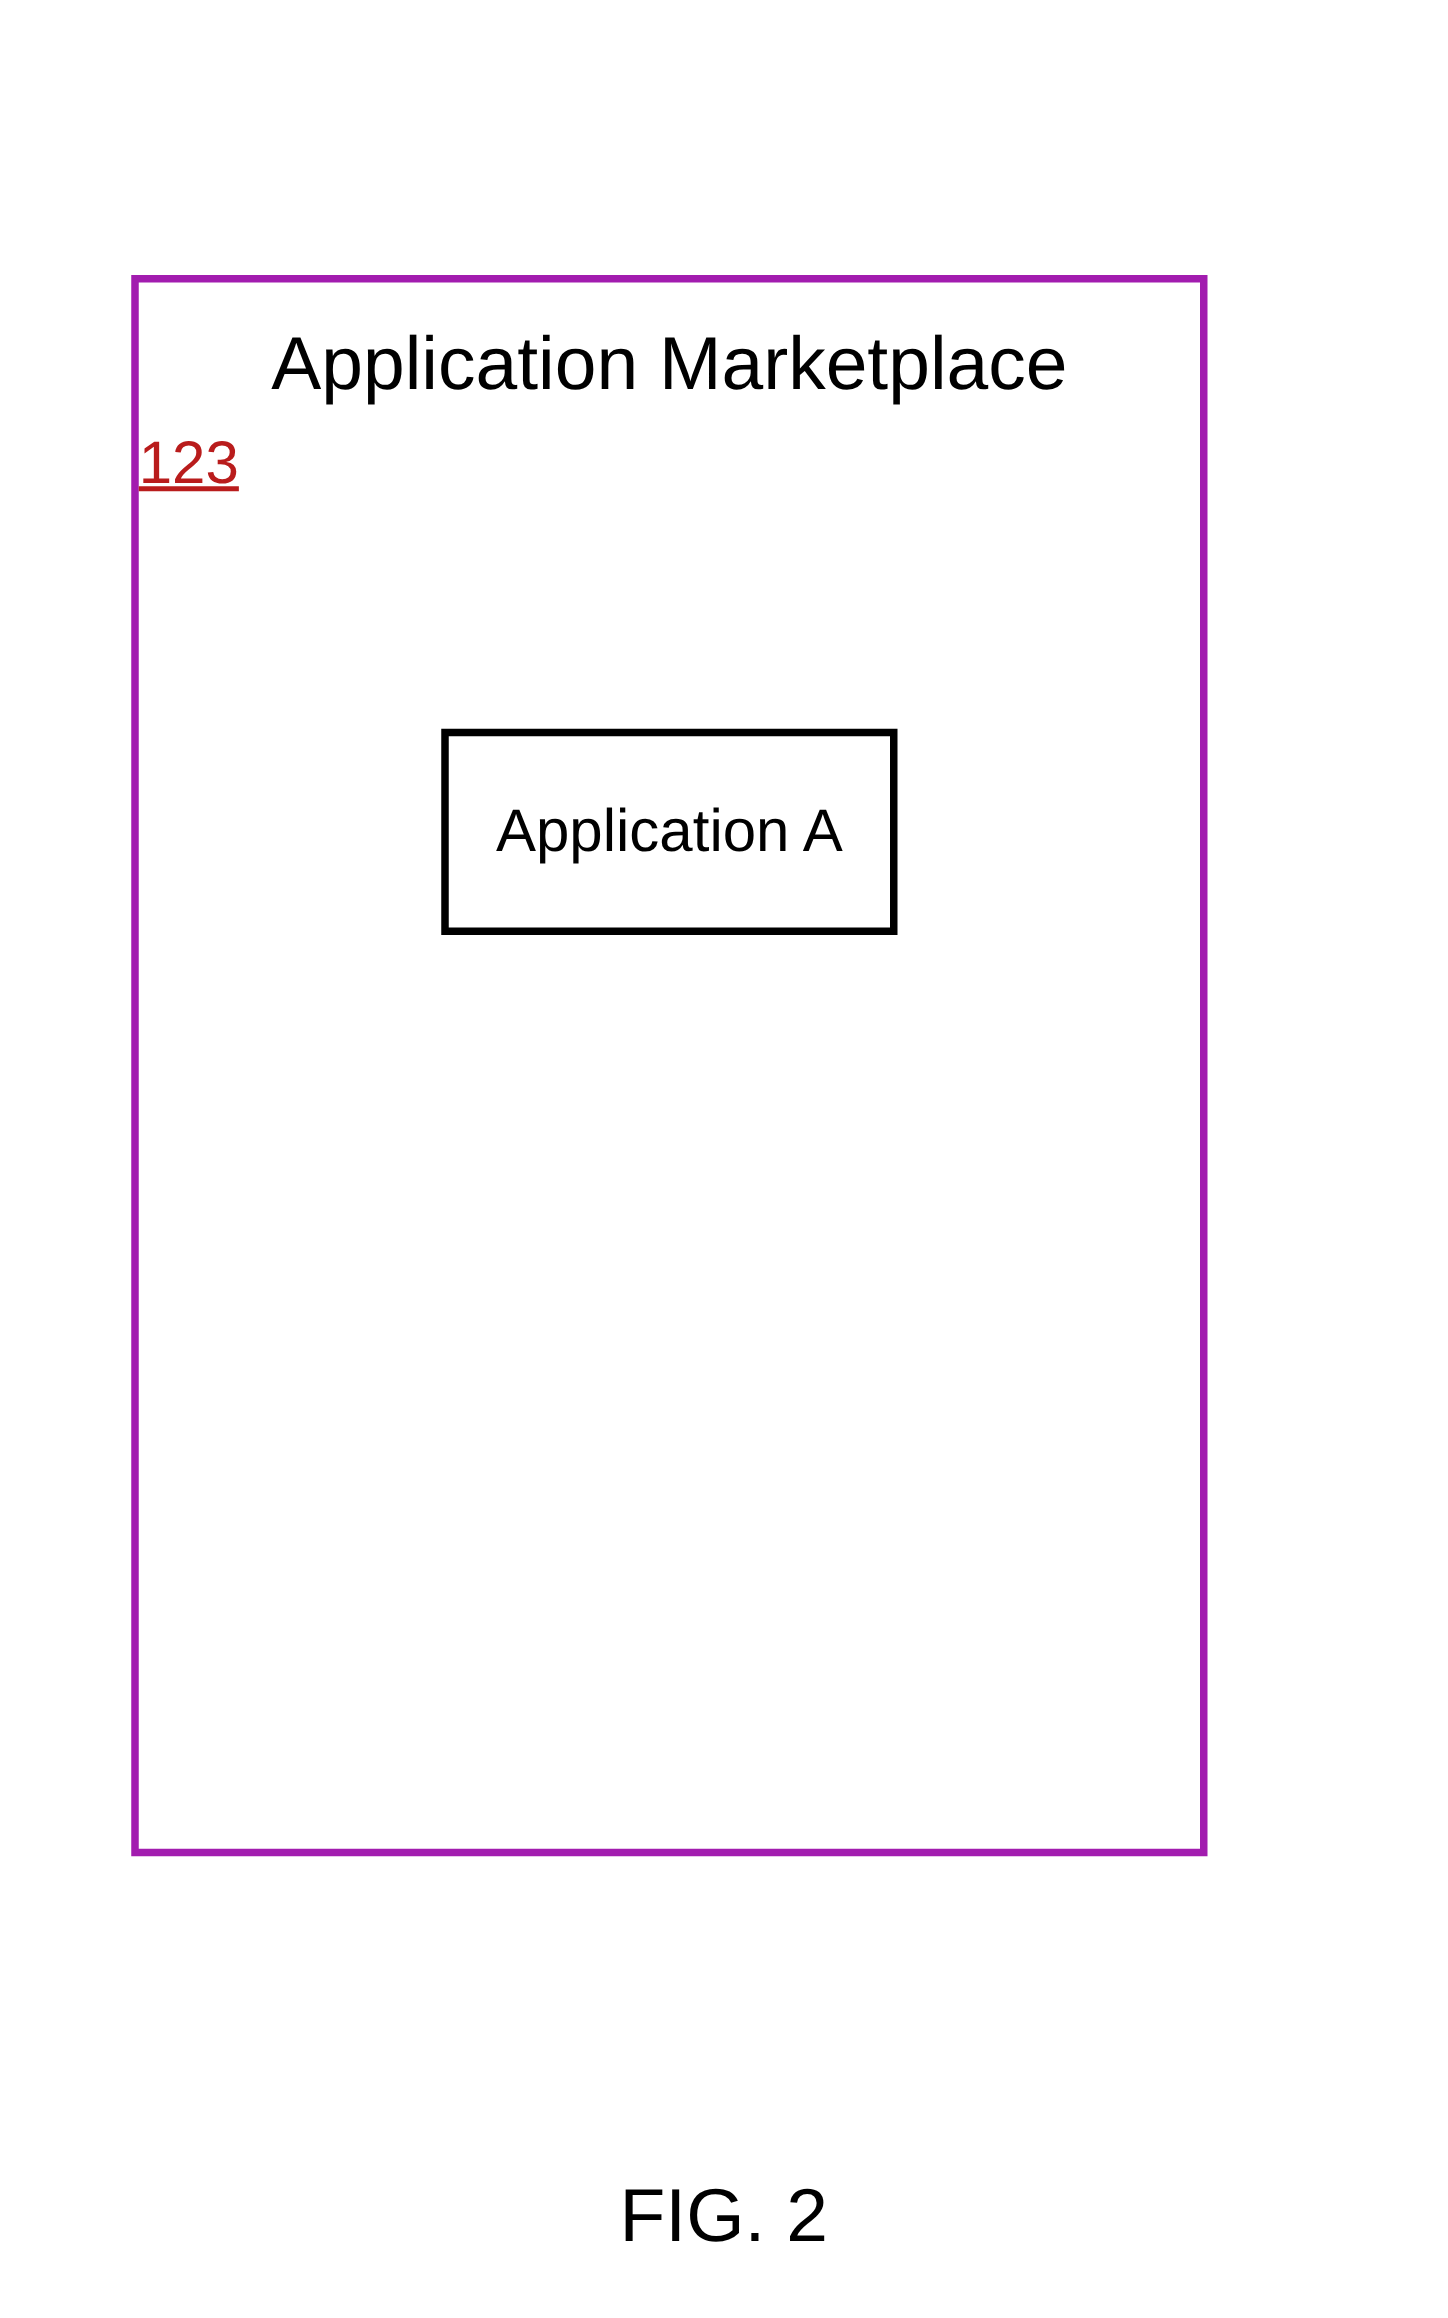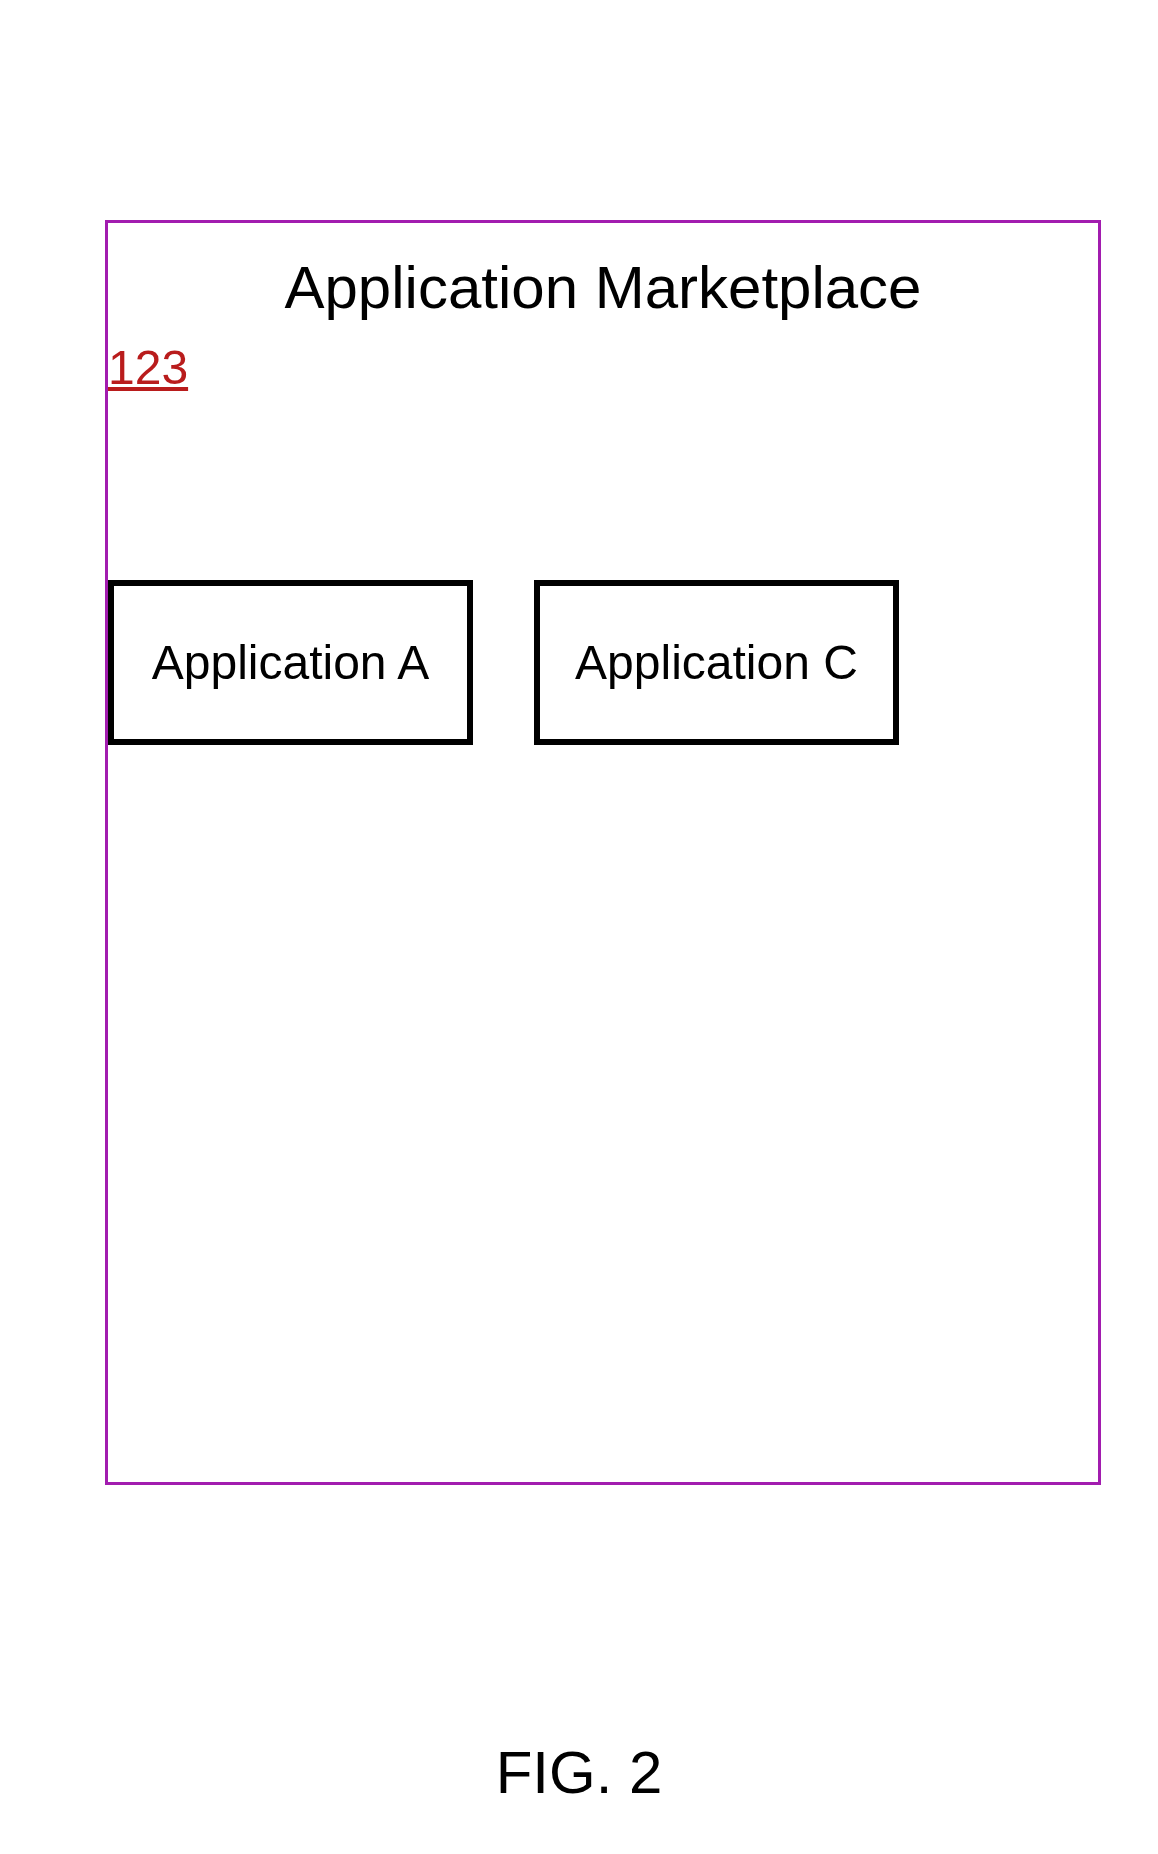--- a/index.html
+++ b/index.html
@@ -11,45 +11,46 @@
       width: 1158px;
       height: 1854px;
       background: #ffffff;
       font-family: Arial, Helvetica, sans-serif;
       position: relative;
     }
     .panel {
       position: absolute;
       left: 105px;
       top: 220px;
-      width: 996px;
+      width: 861px;
       height: 1265px;
-      border: 3px solid #a21caf;
+      border: 6px solid #a21caf;
       background: #ffffff;
     }
     .panel-title {
       text-align: center;
       font-size: 60px;
       font-weight: 400;
       margin-top: 30px;
       color: #000000;
     }
     .panel-ref {
       text-align: left;
       font-size: 48px;
       font-weight: 400;
       text-decoration: underline;
       margin-top: 18px;
       color: #b91c1c;
     }
     .apps {
       display: flex;
+      flex-direction: column;
       align-items: center;
       margin-top: 185px;
-      gap: 61px;
+      gap: 92px;
     }
     .app-button {
       width: 365px;
       height: 165px;
       border: 6px solid #000000;
       background: #ffffff;
       display: flex;
       align-items: center;
       justify-content: center;
       font-size: 48px;
@@ -70,19 +71,16 @@
 </head>
 <body>
 
 <div class="panel">
   <div class="panel-title">Application Marketplace</div>
   <div class="panel-ref">123</div>
   <div class="apps">
     <div class="app-button">
       <span>Application A</span>
     </div>
-    <div class="app-button">
-      <span>Application C</span>
-    </div>
   </div>
 </div>
 
 <div class="figure-label">FIG. 2</div>
 
 </body></html>

